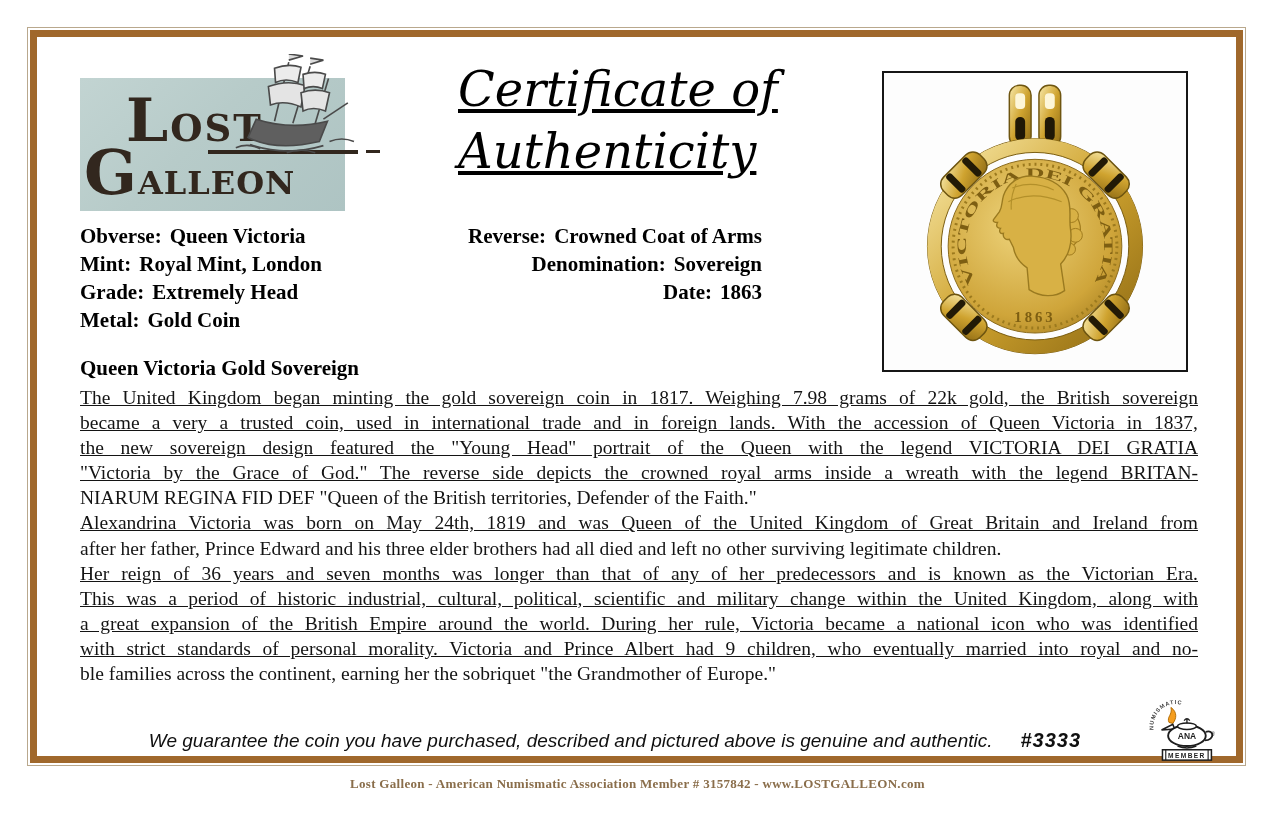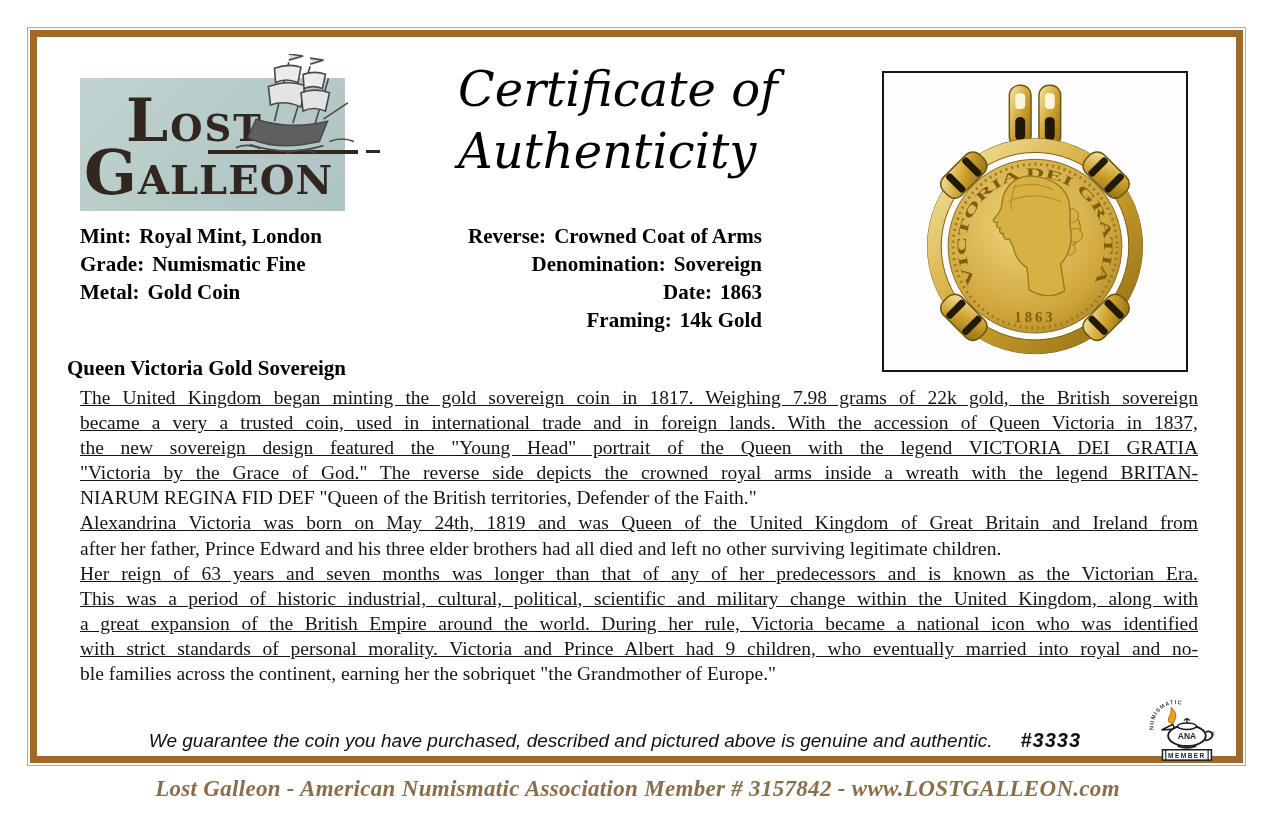--- a/index.html
+++ b/index.html
@@ -9,59 +9,59 @@
   .frame-outer{position:absolute;left:27px;top:27px;width:1219px;height:739px;
     border:1px solid #b9a88d;box-sizing:border-box;padding:2px;}
   .frame-inner{width:100%;height:100%;box-sizing:border-box;border:7px solid #a0682c;background:#fff;}
 
   
   .logo-box{position:absolute;left:80px;top:78px;width:265px;height:133px;
     background:linear-gradient(135deg,#c2d4d2 0%,#b7cbc9 45%,#aec4c3 100%);}
   .logo-word{position:absolute;color:#32271e;font-family:"DejaVu Serif",serif;font-weight:bold;line-height:1;}
   .logo-l1{left:46px;top:12px;font-size:37px;letter-spacing:2px;}
   .logo-l1::first-letter{font-size:60px;}
-  .logo-l2{left:4px;top:64px;font-size:40px;letter-spacing:1px;}
+  .logo-l2{left:4px;top:64px;font-size:32px;letter-spacing:1px;}
   .logo-l2::first-letter{font-size:62px;}
   .logo-flourish{position:absolute;left:128px;top:72px;width:150px;height:4px;background:#32271e;}
   .logo-flourish::after{content:"";position:absolute;right:-22px;top:0;width:14px;height:3px;background:#32271e;}
   .ship{position:absolute;left:146px;top:-24px;width:150px;height:112px;}
 
   
   .cert-title{position:absolute;left:458px;top:58px;width:420px;
-    font-family:"DejaVu Serif",serif;font-style:italic;font-size:48px;line-height:62px;color:#000;}
+    font-family:"DejaVu Serif",serif;font-style:italic;font-size:48px;line-height:62px;color:#000;text-decoration:underline;}
 
   
   .photo-box{position:absolute;left:882px;top:71px;width:306px;height:301px;
     background:#fdfdfd;border:2px solid #161616;box-sizing:border-box;}
   .photo-box svg{width:100%;height:100%;display:block;}
 
   
   .details{position:absolute;top:222px;font-size:21px;font-weight:bold;line-height:28px;color:#000;}
   .details-left{left:80px;}
   .details-right{left:468px;text-align:right;}
   .drow .dlabel{margin-right:8px;}
 
   
-  .body-heading{position:absolute;left:67px;top:356px;font-size:21px;font-weight:bold;color:#000;}
+  .body-heading{position:absolute;left:80px;top:356px;font-size:21px;font-weight:bold;color:#000;}
   .body-text{position:absolute;left:80px;top:385px;width:1118px;font-size:19.5px;color:#141414;}
   .bline{line-height:25.1px;white-space:normal;}
   .bline.jst{text-align:justify;text-align-last:justify;text-decoration:underline;}
 
   
   .guarantee{position:absolute;left:110px;top:729px;width:1010px;text-align:center;
     font-family:Liberation Sans, sans-serif;font-style:italic;font-size:19px;color:#101010;}
   .cert-num{font-weight:bold;margin-left:28px;font-size:20px;letter-spacing:1px;}
 
   
   .ana{position:absolute;left:1146px;top:698px;width:80px;height:64px;}
   .ana svg{width:100%;height:100%;}
 
   
   .footer{position:absolute;left:0;top:776px;width:1275px;text-align:center;
-    font-size:23px;font-weight:bold;color:#8a6e4b;letter-spacing:0.3px;font-style:italic;}
+    font-size:13px;font-weight:bold;color:#8a6e4b;letter-spacing:0.3px;}
 </style>
 </head>
 <body>
 
 <div class="frame-outer">
   <div class="frame-inner"></div>
 </div>
 
 <div class="logo-box">
   <div class="logo-word logo-l1">LOST</div>
@@ -163,41 +163,41 @@
       <g transform="translate(225.1,247.1) rotate(-45)">
         <rect x="-26" y="-13" width="52" height="26" rx="10" fill="url(#goldv)" stroke="#6e5510" stroke-width="1.5"></rect>
         <rect x="-15" y="-12" width="7" height="24" rx="3" fill="#221a06"></rect>
         <rect x="8" y="-12" width="7" height="24" rx="3" fill="#221a06"></rect>
       </g>
     </g>
   </svg>
 </div>
 
 <div class="details details-left">
+  <div class="drow"><span class="dlabel">Obverse:</span><span>Queen Victoria</span></div>
   <div class="drow"><span class="dlabel">Mint:</span><span>Royal Mint, London</span></div>
-  <div class="drow"><span class="dlabel">Grade:</span><span>Numismatic Fine</span></div>
+  <div class="drow"><span class="dlabel">Grade:</span><span>Extremely Head</span></div>
   <div class="drow"><span class="dlabel">Metal:</span><span>Gold Coin</span></div>
 </div>
 <div class="details details-right">
   <div class="drow"><span class="dlabel">Reverse:</span><span>Crowned Coat of Arms</span></div>
   <div class="drow"><span class="dlabel">Denomination:</span><span>Sovereign</span></div>
   <div class="drow"><span class="dlabel">Date:</span><span>1863</span></div>
-  <div class="drow"><span class="dlabel">Framing:</span><span>14k Gold</span></div>
 </div>
 
 <div class="body-heading">Queen Victoria Gold Sovereign</div>
 <div class="body-text">
   <div class="bline jst">The United Kingdom began minting the gold sovereign coin in 1817. Weighing 7.98 grams of 22k gold, the British sovereign</div>
   <div class="bline jst">became a very a trusted coin, used in international trade and in foreign lands. With the accession of Queen Victoria in 1837,</div>
   <div class="bline jst">the new sovereign design featured the "Young Head" portrait of the Queen with the legend VICTORIA DEI GRATIA</div>
   <div class="bline jst">"Victoria by the Grace of God." The reverse side depicts the crowned royal arms inside a wreath with the legend BRITAN-</div>
   <div class="bline">NIARUM REGINA FID DEF "Queen of the British territories, Defender of the Faith."</div>
   <div class="bline jst">Alexandrina Victoria was born on May 24th, 1819 and was Queen of the United Kingdom of Great Britain and Ireland from</div>
   <div class="bline">after her father, Prince Edward and his three elder brothers had all died and left no other surviving legitimate children.</div>
-  <div class="bline jst">Her reign of 63 years and seven months was longer than that of any of her predecessors and is known as the Victorian Era.</div>
+  <div class="bline jst">Her reign of 36 years and seven months was longer than that of any of her predecessors and is known as the Victorian Era.</div>
   <div class="bline jst">This was a period of historic industrial, cultural, political, scientific and military change within the United Kingdom, along with</div>
   <div class="bline jst">a great expansion of the British Empire around the world. During her rule, Victoria became a national icon who was identified</div>
   <div class="bline jst">with strict standards of personal morality. Victoria and Prince Albert had 9 children, who eventually married into royal and no-</div>
   <div class="bline">ble families across the continent, earning her the sobriquet "the Grandmother of Europe."</div>
 </div>
 
 <div class="guarantee">
   <span>We guarantee the coin you have purchased, described and pictured above is genuine and authentic.</span><span class="cert-num">#3333</span>
 </div>
 

